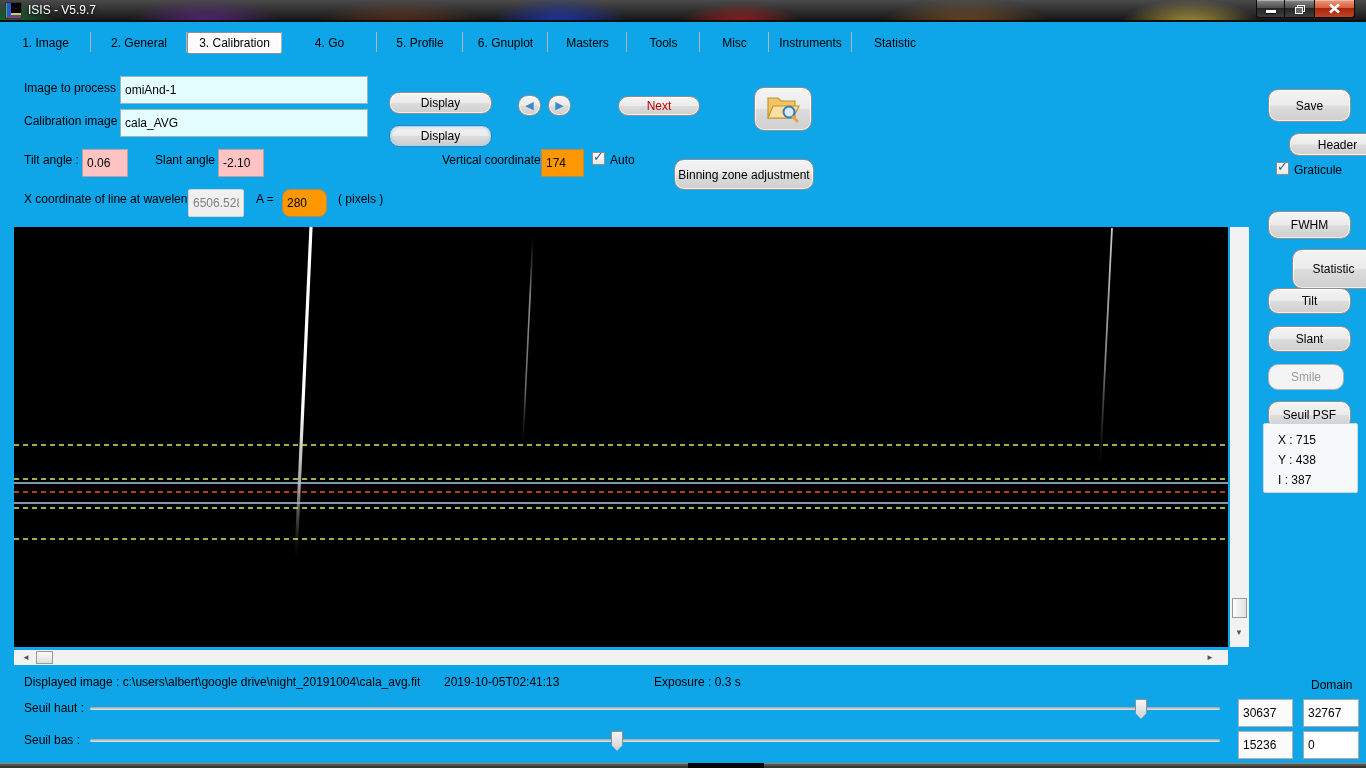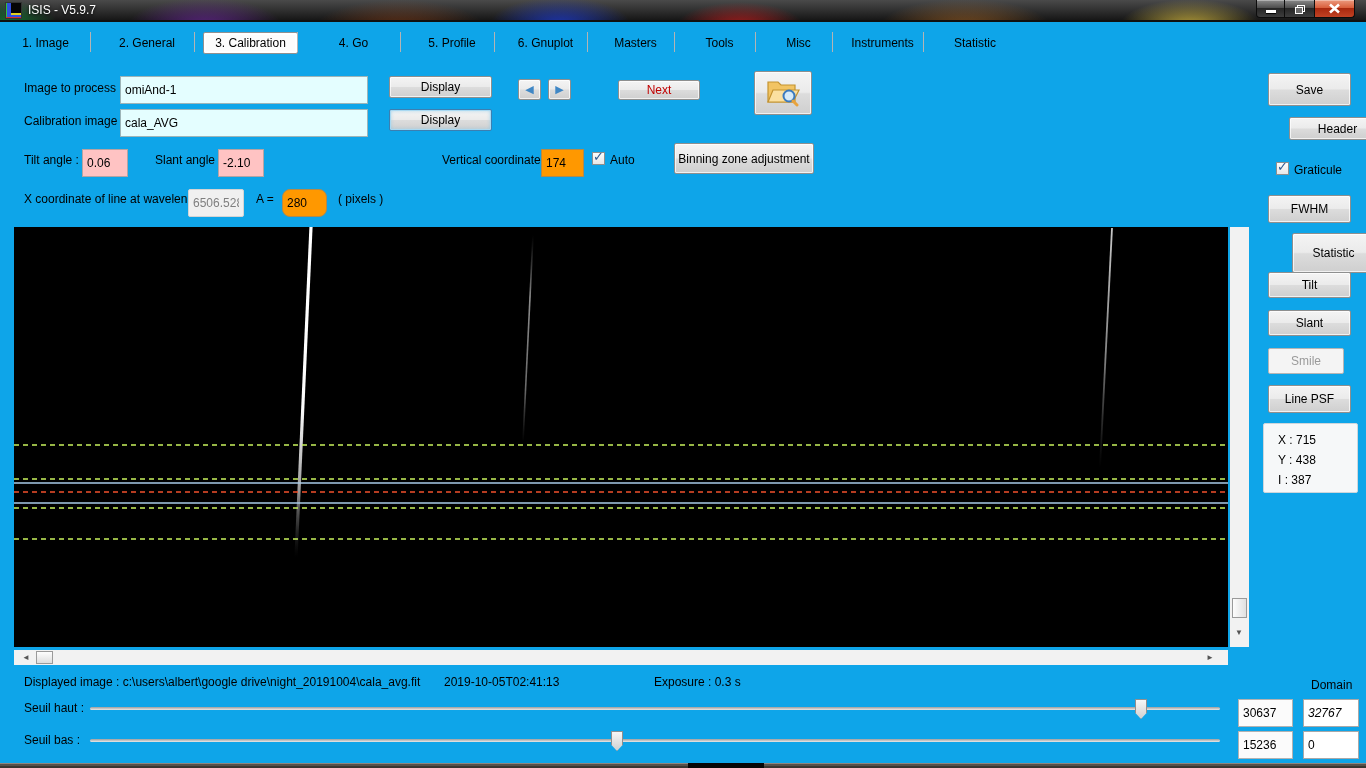--- a/index.html
+++ b/index.html
@@ -29,32 +29,32 @@
   .cap-min { width:29px; border-bottom-left-radius:4px; }
   .cap-restore { width:29px; border-left:none; border-right:none; }
   .cap-close { width:41px; border-bottom-right-radius:4px;
     background:linear-gradient(#eb9a7e,#d95f3c 45%,#a9290e 50%,#c14224); }
   .glyph-min { width:10px; height:3px; background:#fff; margin-top:6px; box-shadow:0 1px 1px #000; }
   .glyph-restore { position:relative; width:9px; height:8px; }
   .glyph-restore::before { content:""; position:absolute; left:2px; top:0; width:6px; height:5px; border:1px solid #fff; }
   .glyph-restore::after { content:""; position:absolute; left:0; top:2px; width:6px; height:5px; border:1px solid #fff; background:#6b6b6b; }
 
   
-  .tabrow { position:absolute; left:0; top:30px; height:25px; display:flex;gap:8px; }
+  .tabrow { position:absolute; left:0; top:30px; height:25px; display:flex; }
   .tabslot { height:25px; display:flex; align-items:center; justify-content:center; position:relative; cursor:default; }
   .tabslot:not(:last-child)::after { content:""; position:absolute; right:0; top:2px; height:20px; width:1px; background:#b4b4b4; }
   .tabslot .inner { padding:2px 8px; }
   .tabslot.selected .inner { border:1px solid #909090; border-radius:2px; background:#fcfcfc;
     box-shadow:inset 0 0 0 2px #ffffff; padding:3px 11px; }
 
   
   .lbl { position:absolute; white-space:nowrap; }
-  .btn { position:absolute; border:1px solid #8e8f8f; border-radius:2px; font:12px "Liberation Sans",sans-serif;
+  .btn { position:absolute; border:1px solid #8e8f8f; border-radius:10px; font:12px "Liberation Sans",sans-serif;
     background:linear-gradient(#f4f4f4,#ebebeb 48%,#dcdcdc 52%,#cfcfcf); color:#000; cursor:pointer;
-    box-shadow:inset 0 0 0 1px rgba(255,255,255,.7); }
+    box-shadow:inset 0 0 0 1px rgba(255,255,255,.7);margin-top:16px; }
   .btn.focused { border:1px solid #3c7fb1; box-shadow:inset 0 0 0 1px #a9d9f2, inset 0 0 4px #8ec9e8; }
   .btn:disabled, .btn.disabled { border-color:#b5b5b5; background:#f4f4f4; color:#9a9a9a; box-shadow:none; }
   .tbox { position:absolute; border:1px solid #94a8ac; font:12px "Liberation Sans",sans-serif; padding:13px 4px; }
   .tbox.cyan { background:#e4feff; border-color:#9db5b8; }
   .tbox.pink { background:#ffc3c3; border-color:#b5a3a3; text-align:left; }
   .tbox.orange { background:#ff9800; border-color:#b28a4a; }
   .tbox.gray { background:#f0f0f0; border:1px solid #d4d4d4; border-radius:2px; color:#7f7f7f; }
   .tbox.white { background:#ffffff; border-color:#a8a8a8; }
   .checkbox { position:absolute; width:13px; height:13px; background:linear-gradient(#fcfcfc,#e8e8e8); border:1px solid #8e8f8f; }
   .checkbox .check { position:absolute; left:0px; top:-4px; font-size:13px; font-weight:bold; color:#2d5a91; }
@@ -190,21 +190,21 @@
   <button class="btn" style="left:1289px; top:117px; width:97px; height:23px">Header</button>
   <span class="checkbox" style="left:1276px; top:162px">
       <span class="check">✓</span>
     </span>
   <div class="lbl" style="left:1294px; top:163px">Graticule</div>
   <button class="btn" style="left:1268px; top:195px; width:83px; height:28px">FWHM</button>
   <button class="btn" style="left:1292px; top:233px; width:83px; height:40px">Statistic</button>
   <button class="btn" style="left:1268px; top:272px; width:83px; height:26px">Tilt</button>
   <button class="btn" style="left:1268px; top:310px; width:83px; height:26px">Slant</button>
   <button class="btn disabled" style="left:1268px; top:348px; width:76px; height:26px" disabled="">Smile</button>
-  <button class="btn" style="left:1268px; top:385px; width:83px; height:28px">Line PSF</button>
+  <button class="btn" style="left:1268px; top:385px; width:83px; height:28px">Seuil PSF</button>
 
   <div class="xyi-box">
     <div>X : 715</div>
     <div>Y : 438</div>
     <div>I : 387</div>
   </div>
 
   <div class="image-view">
     <svg width="1214" height="420">
       <defs>
@@ -255,21 +255,21 @@
   <div class="lbl" style="left:24px; top:675px">Displayed image : c:\users\albert\google drive\night_20191004\cala_avg.fit</div>
   <div class="lbl" style="left:444px; top:675px">2019-10-05T02:41:13</div>
   <div class="lbl" style="left:654px; top:675px">Exposure : 0.3 s</div>
 
   <div class="lbl" style="left:24px; top:701px">Seuil haut :</div>
   <div class="slider-track" style="left:90px; top:707px; width:1130px"></div>
   <div class="slider-thumb" style="left:1135px; top:699px"></div>
   <input class="tbox white" style="left: 1238px; top: 699px; width: 55px; height: 20px; background: rgb(251, 251, 251); border-color: rgb(178, 178, 178);" value="30637">
 
   <div class="lbl" style="left:1311px; top:678px">Domain</div>
-  <input class="tbox white" style="left: 1303px; top: 699px; width: 56px; height: 20px; font-style: italic;" value="32767">
+  <input class="tbox white" style="left: 1303px; top: 699px; width: 56px; height: 20px;" value="32767">
 
   <div class="lbl" style="left:24px; top:733px">Seuil bas :</div>
   <div class="slider-track" style="left:90px; top:739px; width:1130px"></div>
   <div class="slider-thumb" style="left:611px; top:731px"></div>
   <input class="tbox white" style="left: 1238px; top: 731px; width: 55px; height: 20px; background: rgb(251, 251, 251); border-color: rgb(178, 178, 178);" value="15236">
   <input class="tbox white" style="left: 1303px; top: 731px; width: 56px; height: 20px;" value="0">
 
   <div class="taskbar-strip">
       <div class="seg"></div>
     </div>

